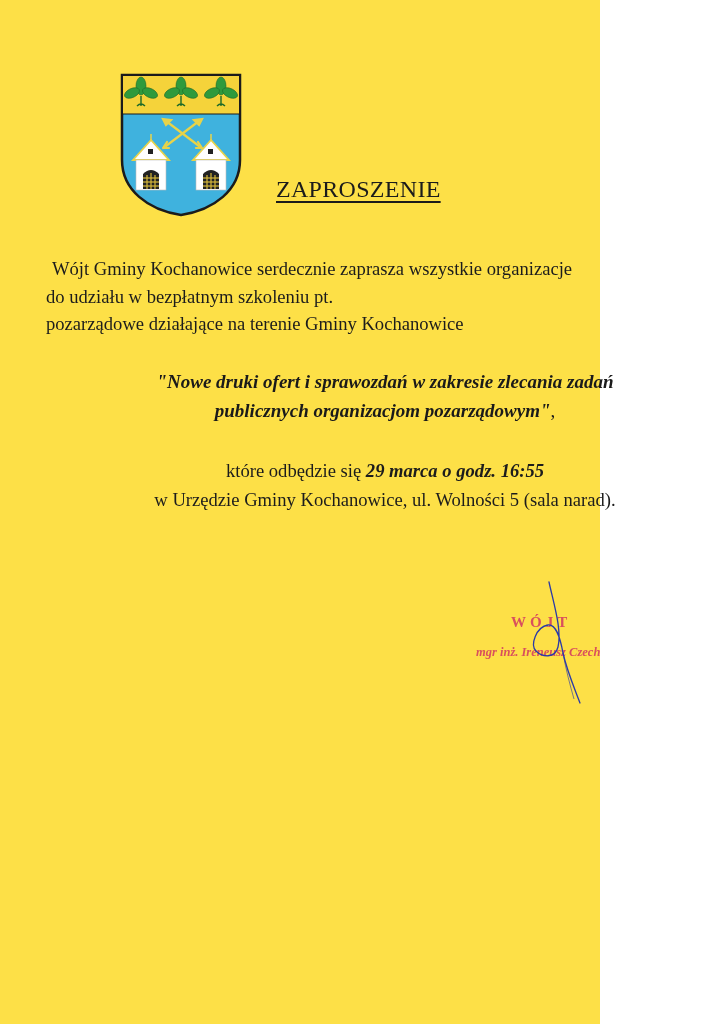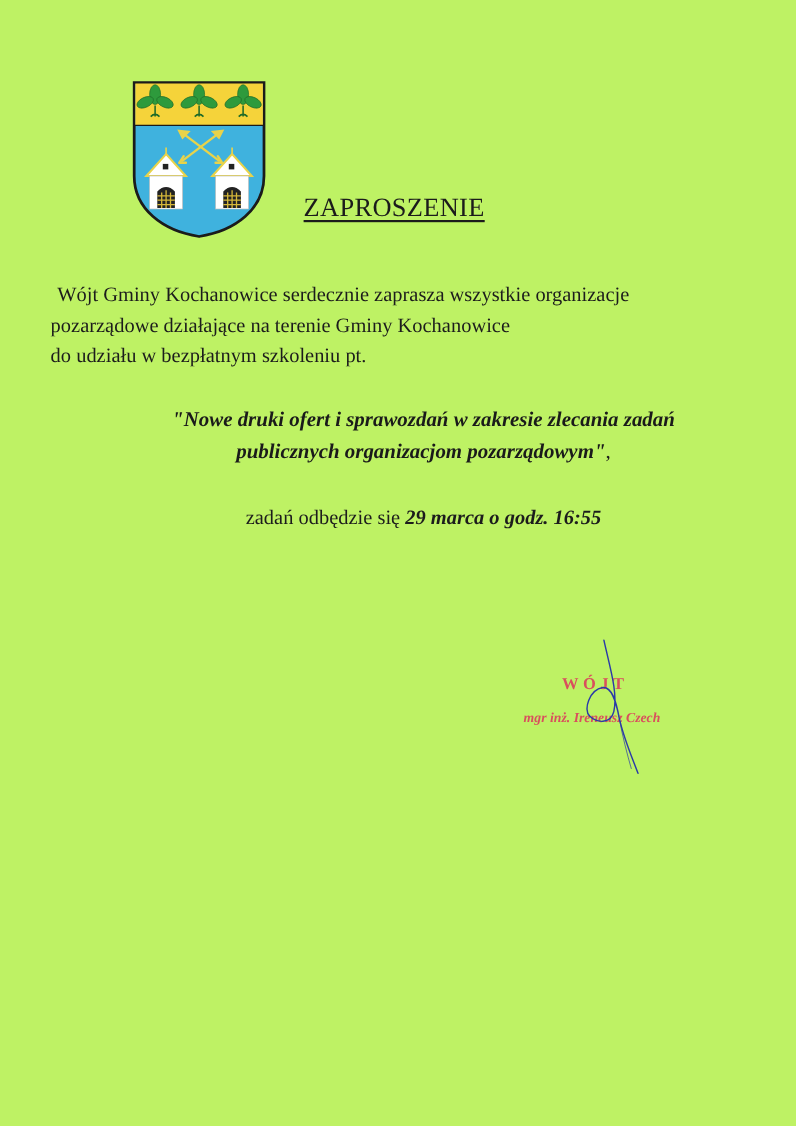--- a/index.html
+++ b/index.html
@@ -11,23 +11,23 @@
       width: 724px;
       height: 1024px;
       position: relative;
       overflow: hidden;
       font-family: "Liberation Serif", "DejaVu Serif", serif;
       color: #1a1a1a;
     }
     .page {
       position: absolute;
       left: 0; top: 0;
-      width: 724px;
+      width: 600px;
       height: 1024px;
-      background: #bef264;
+      background: #fde047;
     }
     .coat-of-arms {
       position: absolute;
       left: 119px;
       top: 72px;
       width: 124px;
       height: 146px;
     }
     .title {
       position: absolute;
@@ -195,31 +195,32 @@
         <line x1="92" y1="101" x2="92" y2="117"></line>
         <line x1="96" y1="103" x2="96" y2="117"></line>
       </g>
     </g>
   </svg>
 
   <div class="title">ZAPROSZENIE</div>
 
   <div class="intro">
     <span class="line l1">Wójt Gminy Kochanowice serdecznie zaprasza wszystkie organizacje</span>
+    <span class="line l3">do udziału w bezpłatnym szkoleniu pt.</span>
     <span class="line l2">pozarządowe działające na terenie Gminy Kochanowice</span>
-    <span class="line l3">do udziału w bezpłatnym szkoleniu pt.</span>
   </div>
 
   <div class="training-title">
     <span class="line l1">"Nowe druki ofert i sprawozdań w zakresie zlecania zadań</span>
     <span class="line l2"><span>publicznych organizacjom pozarządowym"</span><span class="comma">,</span></span>
   </div>
 
   <div class="event">
-    <span class="line l1"><span>zadań odbędzie się </span><span class="emph">29 marca o godz. 16:55</span></span>
+    <span class="line l1"><span>które odbędzie się </span><span class="emph">29 marca o godz. 16:55</span></span>
+    <span class="line l2">w Urzędzie Gminy Kochanowice, ul. Wolności 5 (sala narad).</span>
   </div>
 
   <div class="signature-block">
     <div class="sig-role">WÓJT</div>
     <div class="sig-name">mgr inż. Ireneusz Czech</div>
     <svg class="sig-stroke" viewBox="0 0 150 140" xmlns="http://www.w3.org/2000/svg">
       <path d="M79 7 C84 30 92 55 88 72 C85 84 72 82 66 76 C60 70 66 52 78 50 C86 49 90 62 93 78 C97 96 104 112 110 128" fill="none" stroke="#2a3aa8" stroke-width="1.3" stroke-linecap="round"></path>
       <path d="M93 78 C96 95 100 110 104 124" fill="none" stroke="#2a3aa8" stroke-width="0.9" opacity="0.7"></path>
     </svg>
   </div>

